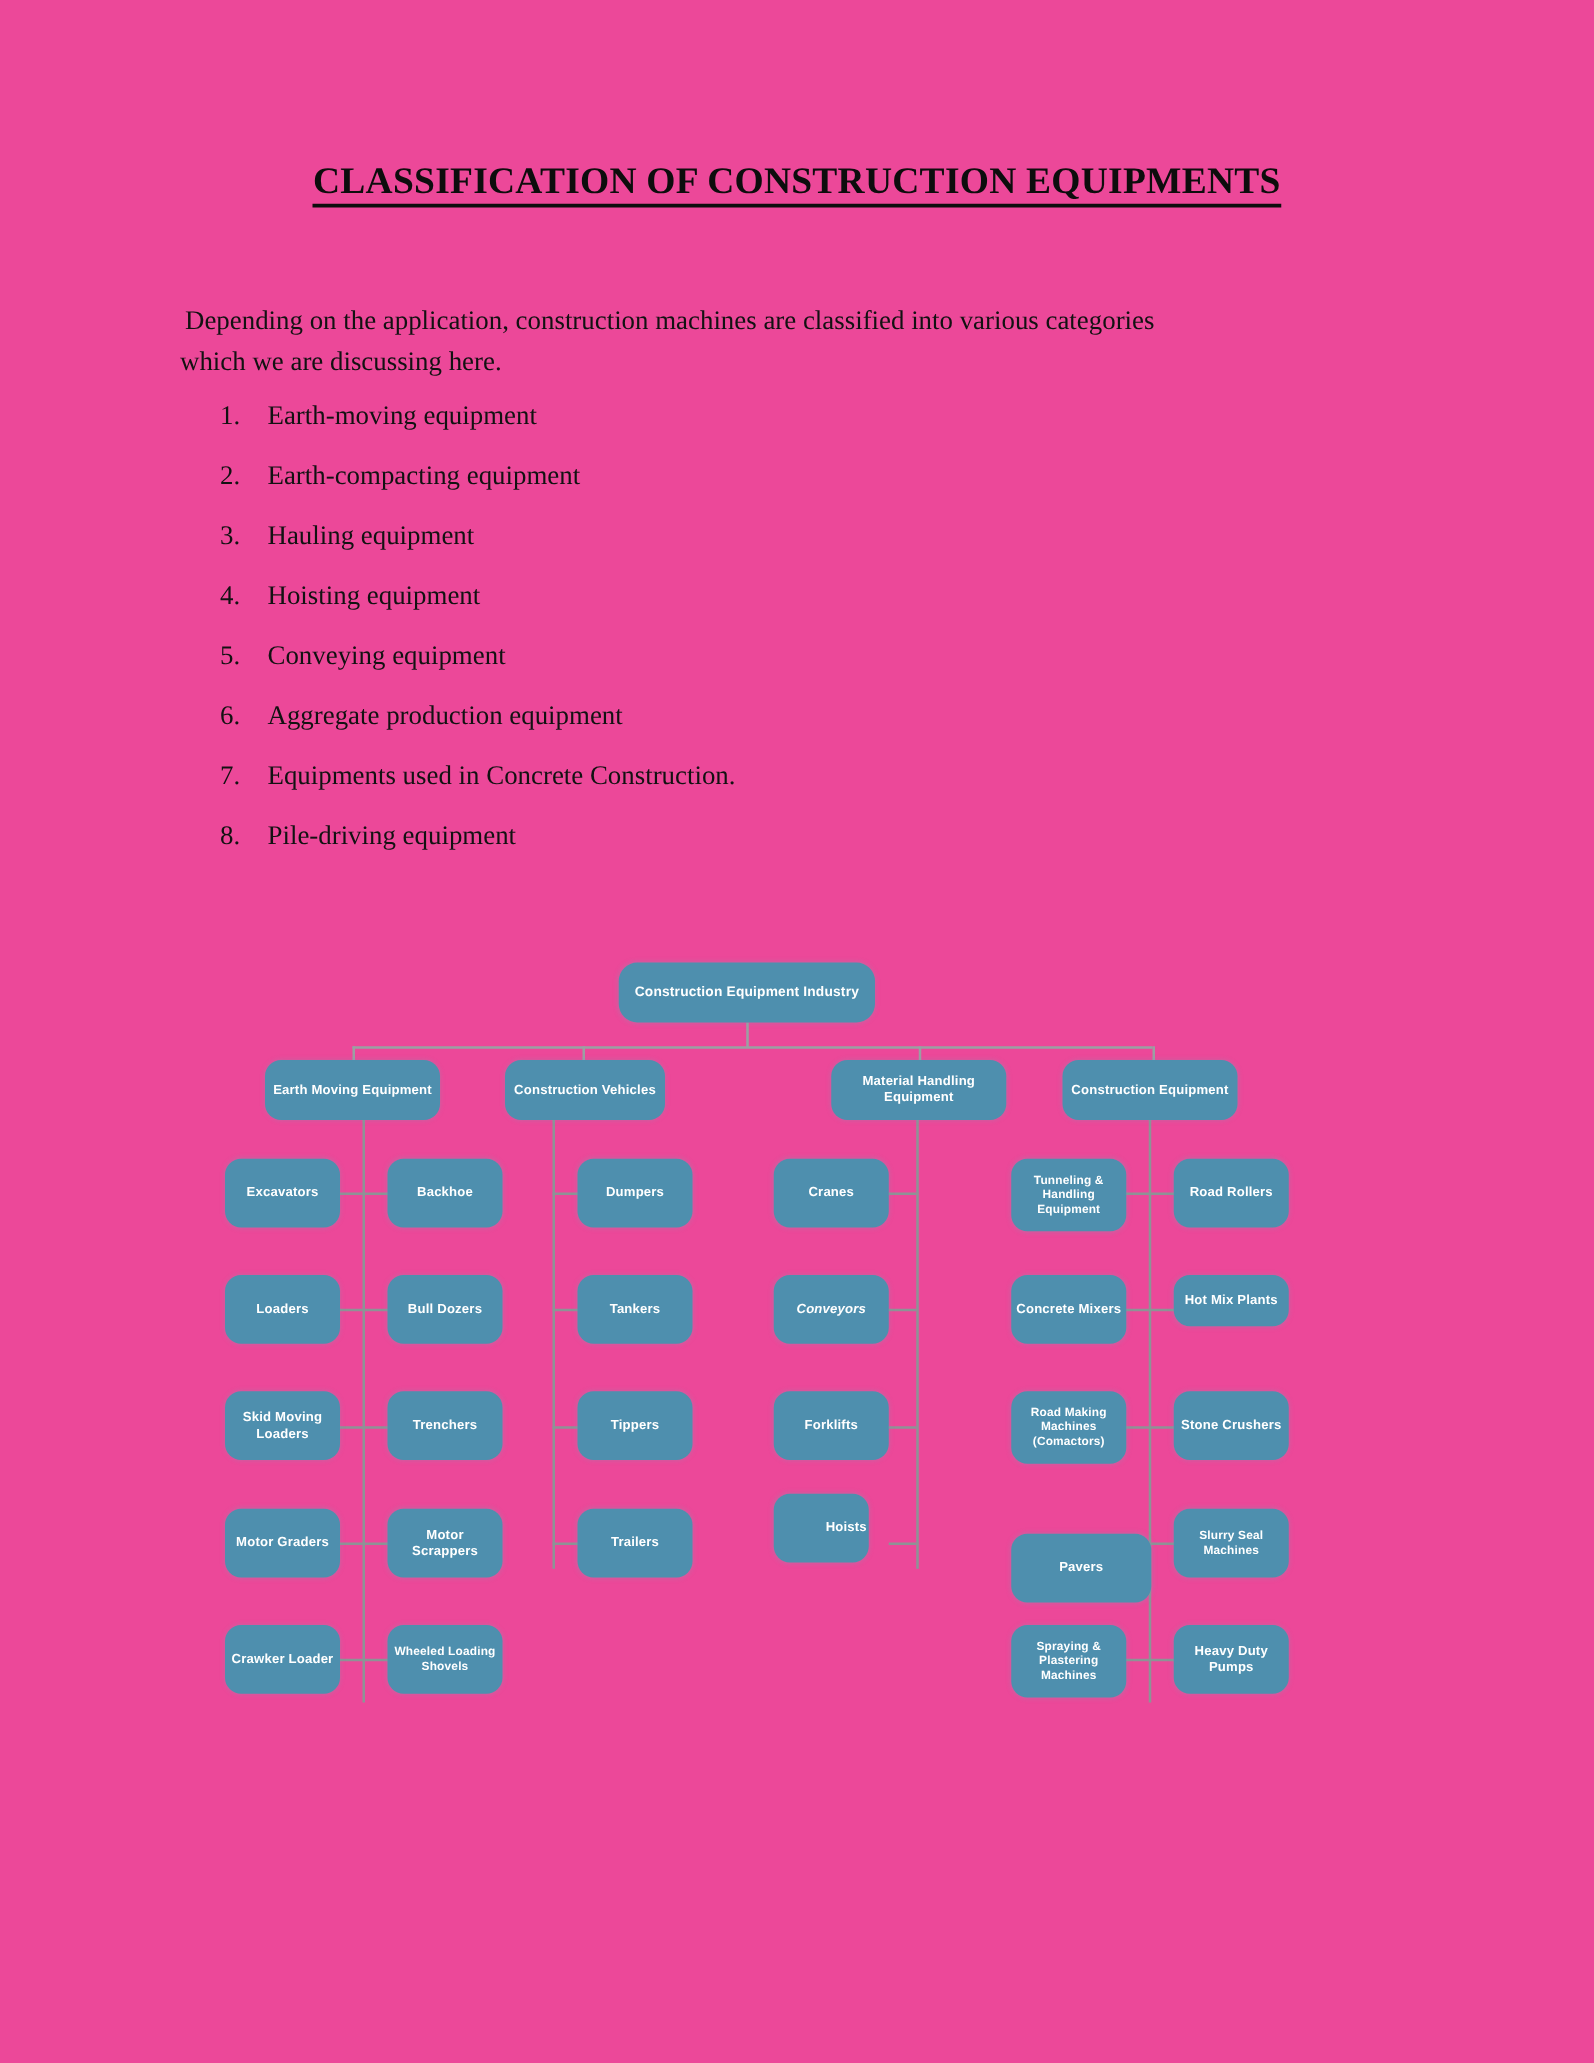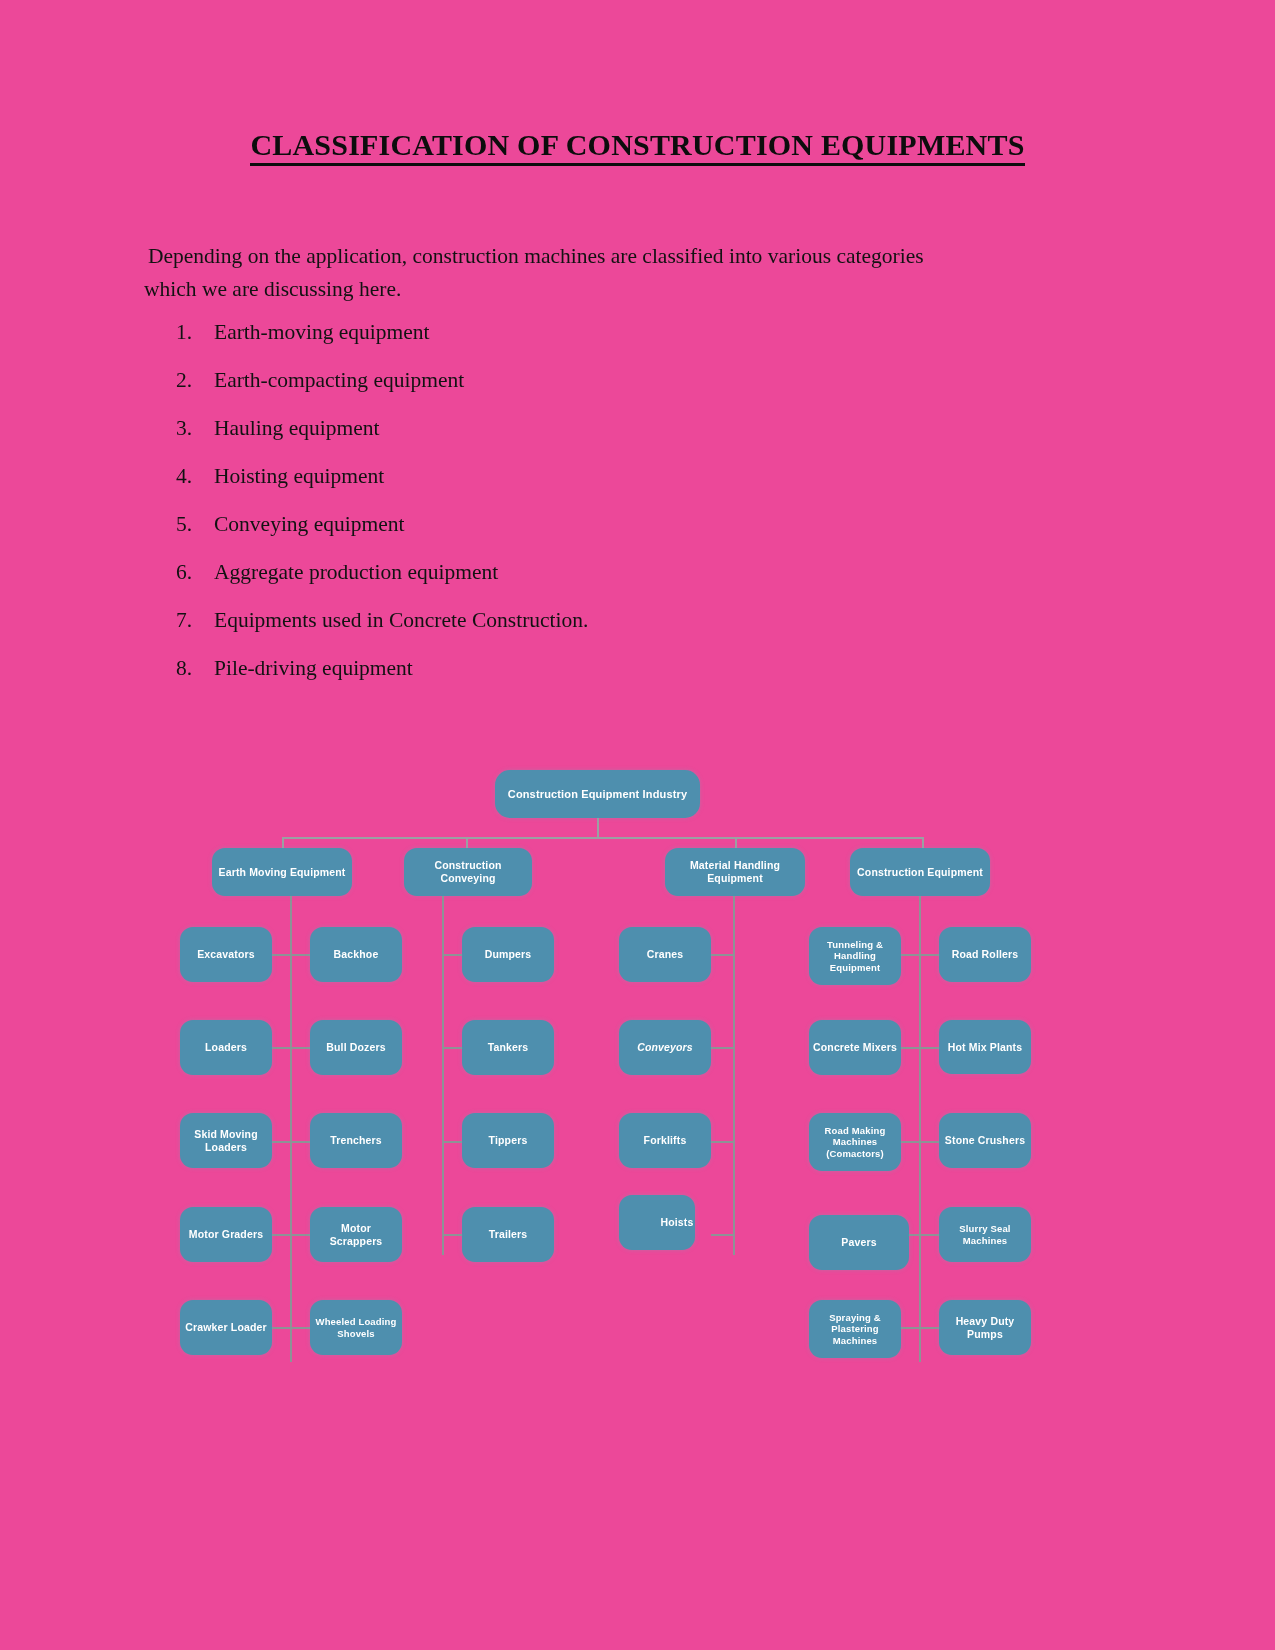--- a/index.html
+++ b/index.html
@@ -167,21 +167,21 @@
     <div class="line v stem" style="left:427px; top:63px; height:20px;"></div>
 
     <div class="line h stem" style="left:112px; top:82px; width:640px;"></div>
 
     <div class="line v stem" style="left:112px; top:82px; height:28px;"></div>
     <div class="line v stem" style="left:296px; top:82px; height:28px;"></div>
     <div class="line v stem" style="left:565px; top:82px; height:28px;"></div>
     <div class="line v stem" style="left:752px; top:82px; height:28px;"></div>
 
     <div class="node lvl2" style="left:42px; top:93px; width:140px; height:48px;">Earth Moving Equipment</div>
-    <div class="node lvl2" style="left:234px; top:93px; width:128px; height:48px;">Construction Conveying</div>
+    <div class="node lvl2" style="left:234px; top:93px; width:128px; height:48px;">Construction Vehicles</div>
     <div class="node lvl2" style="left:495px; top:93px; width:140px; height:48px;">Material Handling Equipment</div>
     <div class="node lvl2" style="left:680px; top:93px; width:140px; height:48px;">Construction Equipment</div>
 
     <div class="line v" style="left:120px; top:141px; height:466px;"></div>
     <div class="line h" style="left:100px; top:199px; width:44px;"></div>
     <div class="line h" style="left:100px; top:292px; width:44px;"></div>
     <div class="line h" style="left:100px; top:386px; width:44px;"></div>
     <div class="line h" style="left:100px; top:479px; width:44px;"></div>
     <div class="line h" style="left:100px; top:572px; width:44px;"></div>
 
@@ -222,23 +222,23 @@
     <div class="line v" style="left:749px; top:141px; height:466px;"></div>
     <div class="line h" style="left:729px; top:199px; width:44px;"></div>
     <div class="line h" style="left:729px; top:292px; width:44px;"></div>
     <div class="line h" style="left:729px; top:386px; width:44px;"></div>
     <div class="line h" style="left:729px; top:479px; width:44px;"></div>
     <div class="line h" style="left:729px; top:572px; width:44px;"></div>
 
     <div class="node small" style="left:639px; top:172px; width:92px; height:58px;">Tunneling &amp; Handling Equipment</div>
     <div class="node" style="left:639px; top:265px; width:92px; height:55px;">Concrete Mixers</div>
     <div class="node small" style="left:639px; top:358px; width:92px; height:58px;">Road Making Machines (Comactors)</div>
-    <div class="node" style="left:639px; top:460px; width:100px; height:55px;">Pavers</div>
+    <div class="node" style="left:639px; top:472px; width:112px; height:55px;">Pavers</div>
     <div class="node small" style="left:639px; top:545px; width:92px; height:58px;">Spraying &amp; Plastering Machines</div>
 
     <div class="node" style="left:769px; top:172px; width:92px; height:55px;">Road Rollers</div>
-    <div class="node" style="left:769px; top:265px; width:92px; height:54px;">Hot Mix Plants</div>
+    <div class="node" style="left:769px; top:265px; width:92px; height:41px;">Hot Mix Plants</div>
     <div class="node" style="left:769px; top:358px; width:92px; height:55px;">Stone Crushers</div>
     <div class="node small" style="left:769px; top:452px; width:92px; height:55px;">Slurry Seal Machines</div>
     <div class="node" style="left:769px; top:545px; width:92px; height:55px;">Heavy Duty Pumps</div>
 
   </div>
 </div>
 
 </body></html>

